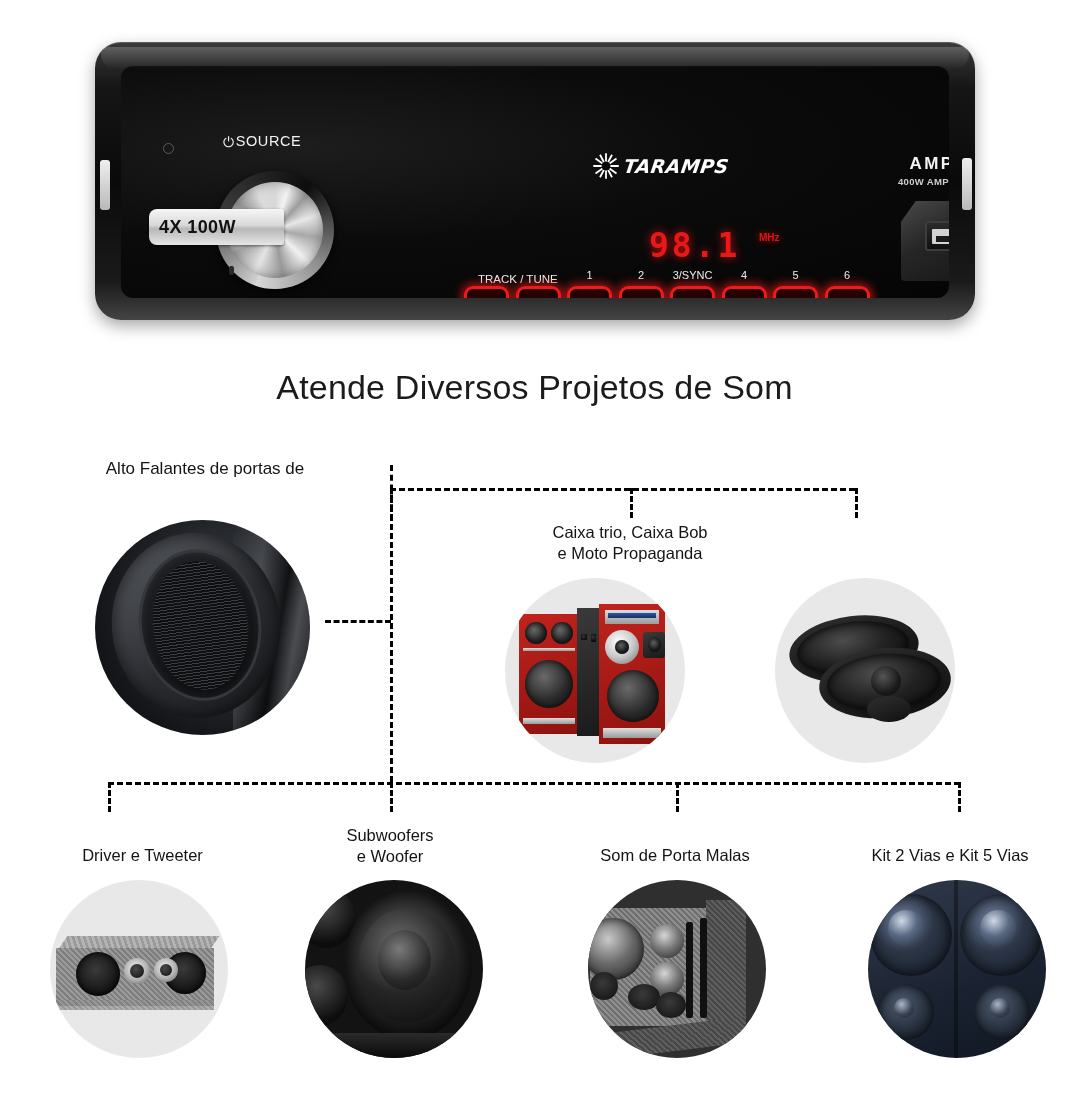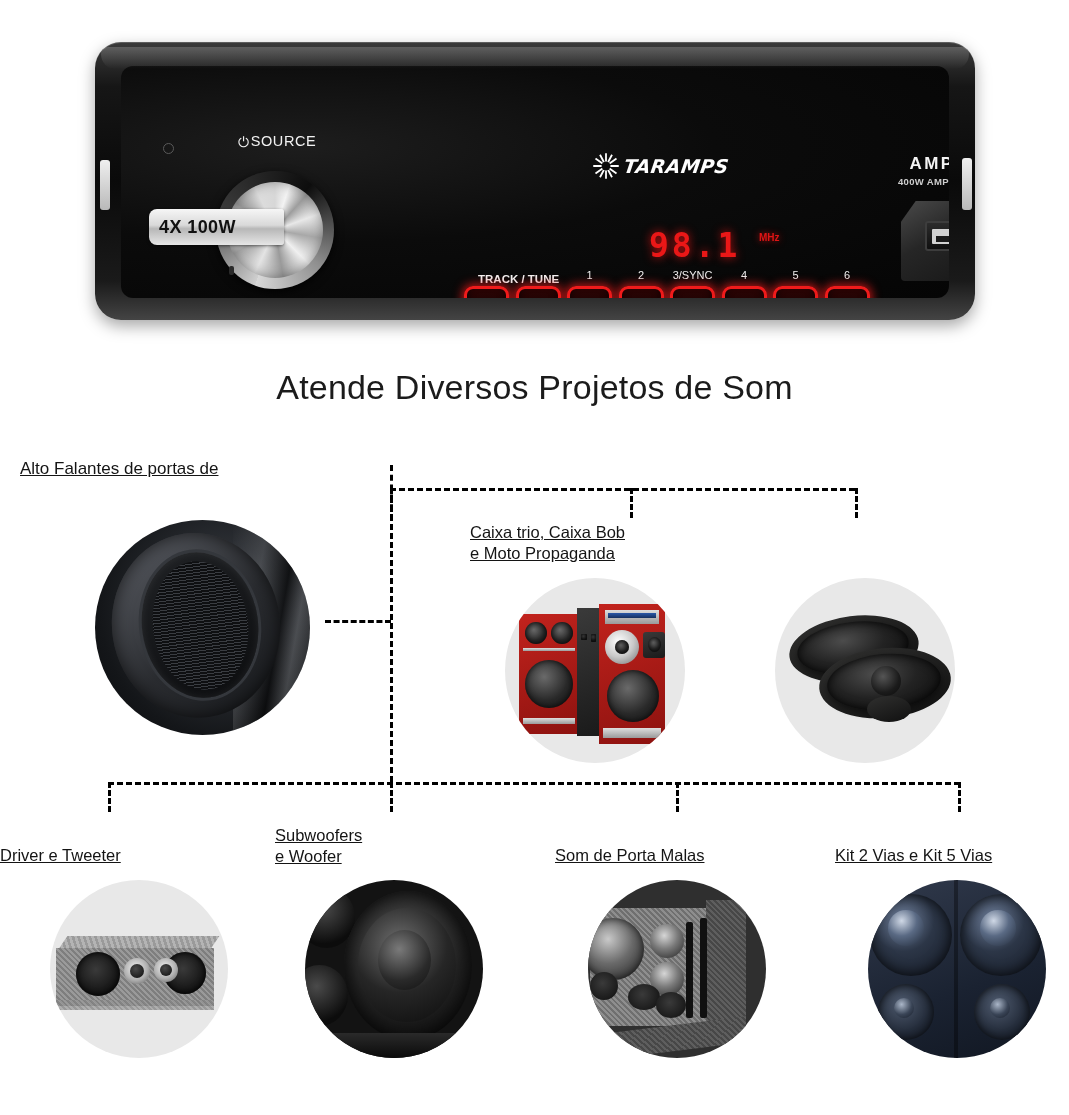--- a/index.html
+++ b/index.html
@@ -43,21 +43,21 @@
   .side-clip-l { position:absolute; left:100px; top:160px; width:10px; height:50px;
                  background:linear-gradient(180deg,#efefef,#b9b9b9); border-radius:3px; z-index:5;}
   .side-clip-r { position:absolute; left:962px; top:158px; width:10px; height:52px;
                  background:linear-gradient(180deg,#efefef,#b9b9b9); border-radius:3px; z-index:5;}
 
   
   .reset-dot { position:absolute; left:42px; top:77px; width:11px; height:11px;
                border-radius:50%; border:1.5px solid #5a5a5a; }
 
   .src-label { position:absolute; left:102px; top:67px; color:#f2f2f2;
-               font-size:14.5px; letter-spacing:.6px; white-space:nowrap;margin-left:15px; }
+               font-size:14.5px; letter-spacing:.6px; white-space:nowrap; }
   .src-label .pwr { display:inline-block; transform:translateY(1px); margin-right:1px; font-size:14px;}
   .vol-label { position:absolute; left:124px; top:230px; color:#efefef; font-size:14px; letter-spacing:1.1px;}
 
   .knob-wrap { position:absolute; left:95px; top:105px; width:118px; height:118px; }
   .knob-ring {
     position:absolute; inset:0; border-radius:50%;
     background: conic-gradient(from 200deg, #cfcfcf, #3b3b3b 25%, #0d0d0d 55%, #8f8f8f 80%, #d8d8d8 100%);
     box-shadow: 0 3px 10px rgba(0,0,0,.8);
   }
   .knob-face {
@@ -102,21 +102,21 @@
   .pbtn { width:45px; height:42px; border-radius:9px;
           background: linear-gradient(180deg,#2a0404,#120101);
           border:3px solid #ef1b1b;
           box-shadow: 0 0 10px 2px rgba(239,27,27,.75), inset 0 -6px 8px rgba(0,0,0,.7);
           position:relative; }
   .pbtn::after{content:""; position:absolute; left:7px; bottom:8px; right:7px; height:3px;
                border-radius:2px; background:rgba(255,255,255,.10);}
   .pbtn-labels { position:absolute; left:343px; top:203px; display:flex; gap:6.5px; }
   .pbtn-labels div { width:45px; text-align:center; color:#f0f0f0; font-size:11px; white-space:nowrap; }
   .pbtn-labels div.wide { width:45px; }
-  .lab-tracktune { position:absolute; left:357px; top:207px; color:#f2f2f2; font-size:11.5px; white-space:nowrap;font-weight:bold; }
+  .lab-tracktune { position:absolute; left:357px; top:207px; color:#f2f2f2; font-size:11.5px; white-space:nowrap; }
 
   
   .usb-housing { position:absolute; left:780px; top:135px; width:105px; height:80px; }
   .usb-shroud { position:absolute; inset:0;
                 background:linear-gradient(150deg,#4a4a4a 0%, #262626 40%, #141414 100%);
                 clip-path: polygon(14% 0%, 100% 0%, 100% 100%, 0% 100%, 0% 26%);
                 border-radius:4px; }
   .usb-port { position:absolute; left:24px; top:20px; width:58px; height:30px;
               background:linear-gradient(180deg,#2b2b2b,#101010); border-radius:3px;
               border:2px solid #3d3d3d; display:flex; align-items:center; justify-content:center; }
@@ -128,21 +128,21 @@
   .section-title {
     position:absolute; left:0; top:368px; width:1069px; text-align:center;
     font-size:34px; color:#1b1b1b; font-weight:normal; letter-spacing:.2px;
   }
 
   
   #diagram { position:absolute; left:0; top:430px; width:1069px; height:685px; }
   .dash-h { position:absolute; height:0; border-top:3px dashed #000; }
   .dash-v { position:absolute; width:0; border-left:3px dashed #000; }
 
-  .node-label { position:absolute; font-size:16.5px; line-height:1.25; color:#141414;text-decoration:underline; }
+  .node-label { position:absolute; text-align:center; font-size:16.5px; line-height:1.25; color:#141414; }
   .node-label.big { font-size:17px; }
 
   .photo { position:absolute; border-radius:50%; overflow:hidden; }
   .photo.el { border-radius:50%; }
 
   
   .ph-bg-gray { background:#e8e8e8; }
 
   
   .doorspk { position:absolute; inset:0; background:

